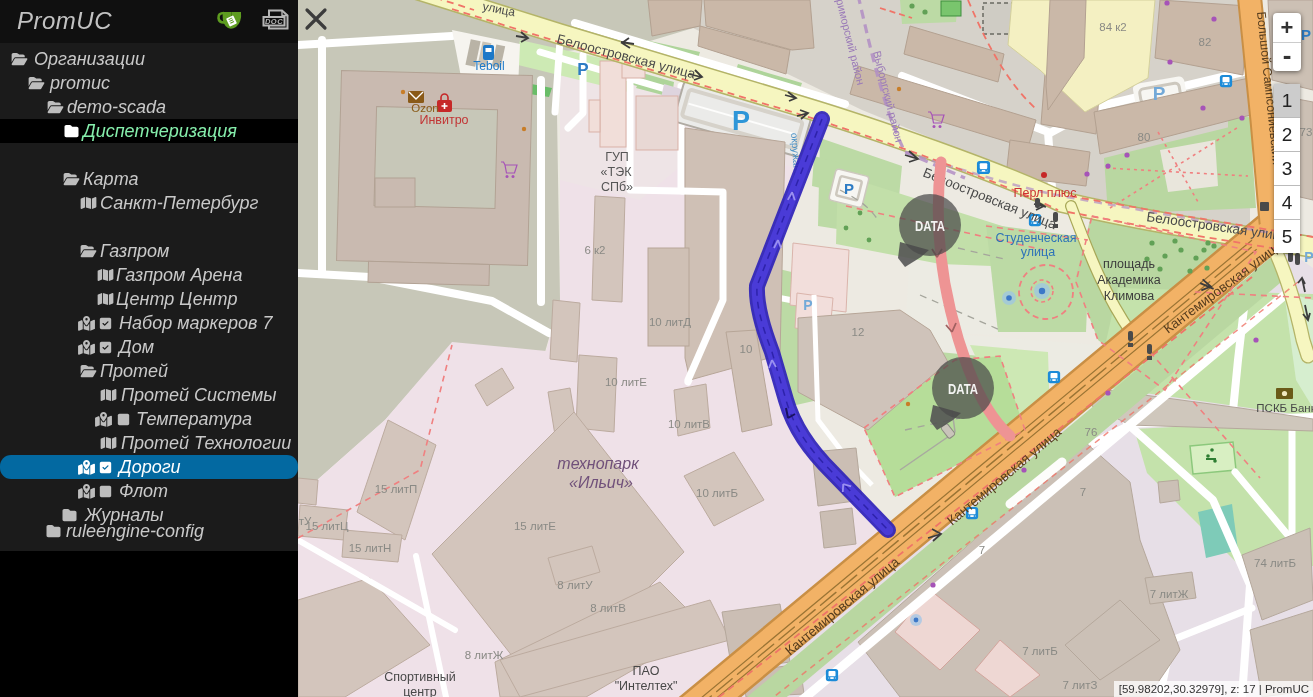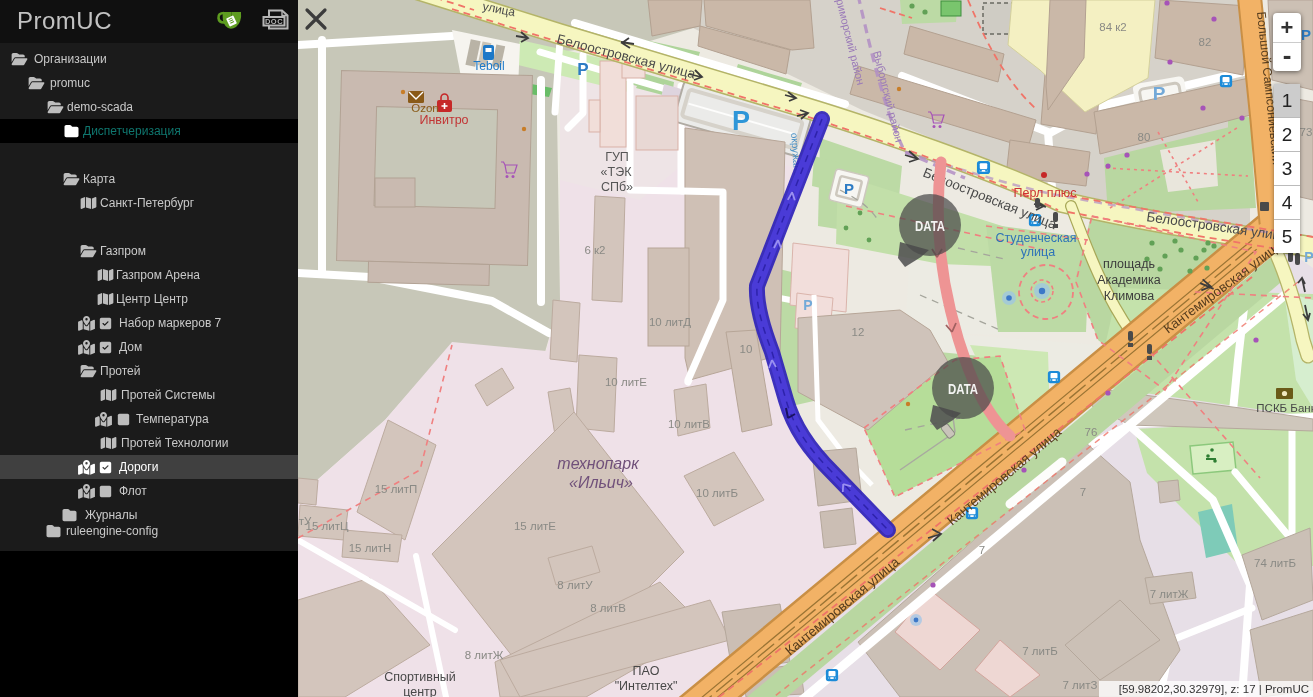--- a/index.html
+++ b/index.html
@@ -1,38 +1,38 @@
 <!DOCTYPE html>
 <html><head>
 <meta charset="utf-8">
 <style>
 html,body{margin:0;padding:0;width:1313px;height:697px;overflow:hidden;background:#fff;font-family:"Liberation Sans",sans-serif;}
 #page{position:relative;width:1313px;height:697px;overflow:hidden;}
-#sidebar{position:absolute;left:0;top:0;width:298px;height:697px;background:#000;}
+#sidebar{position:absolute;left:0;top:0;width:298px;height:697px;background:#000;font-style:italic;}
 #hdr{position:absolute;left:0;top:0;width:298px;height:43px;background:#101010;}
 #hdr .title{position:absolute;left:17px;top:7px;font-size:24px;color:#c2c2c2;letter-spacing:.5px;}
 #tree{position:absolute;left:0;top:43px;width:298px;height:508px;background:#1b1b1b;}
 .r{position:absolute;left:0;width:298px;height:24px;}
-.r span{position:absolute;top:0;height:24px;line-height:24px;font-size:12px;color:#c9c9c9;white-space:nowrap;}
+.r span{position:absolute;top:0;height:24px;line-height:24px;font-size:18px;color:#c9c9c9;white-space:nowrap;}
 .r svg{position:absolute;top:5px;}
-.sel{background:#000;} .sel span{color:#0f766e;}
-.grn{background:#404040;} .grn span{color:#fff;}
+.sel{background:#000;} .sel span{color:#86efac;}
+.grn{background:#0369a1;border-radius:11px;} .grn span{color:#fff;}
 .ic{fill:#bdbdbd;}
 .sel .ic,.grn .ic{fill:#fff;}
 #map{position:absolute;left:298px;top:0;width:1015px;height:697px;background:#edeae2;}
 #closex{position:absolute;left:303px;top:6px;width:26px;height:26px;}
 #zoombox{position:absolute;left:1273px;top:13px;width:28px;height:58px;background:#fff;border-radius:4px;box-shadow:0 1px 5px rgba(0,0,0,.55);}
 #zoombox .zb{position:absolute;left:0;width:28px;height:29px;text-align:center;font-weight:bold;color:#333;}
 #zplus{top:0;font-size:22px;line-height:30px;border-bottom:1px solid #ccc;}
 #zminus{top:29px;font-size:26px;line-height:26px;}
 #levels{position:absolute;left:1274px;top:84px;width:26px;background:#fff;box-shadow:0 1px 4px rgba(0,0,0,.45);}
 .lv{width:26px;height:33px;line-height:33px;text-align:center;font-size:19px;color:#222;background:#fff;border-bottom:1px solid #bbb;}
 .lv:last-child{border-bottom:none;}
 .lv1{background:#ccc;}
-#attr{position:absolute;right:0;bottom:0;height:16px;line-height:16px;background:rgba(255,255,255,.78);font-size:11.5px;color:#333;padding:0 4px 0 20px;}
+#attr{position:absolute;right:0;bottom:0;height:16px;line-height:16px;background:rgba(255,255,255,.78);font-size:11.5px;color:#333;padding:0 4px 0 5px;}
 </style>
 </head>
 <body>
 <div id="page">
 
 <div id="map">
 <svg width="1015" height="697" viewBox="298 0 1015 697">
 <defs>
 <symbol id="bus" viewBox="0 0 16 16">
             <rect x="1" y="1" width="14" height="14" rx="3" fill="#1c8bd8"></rect>

